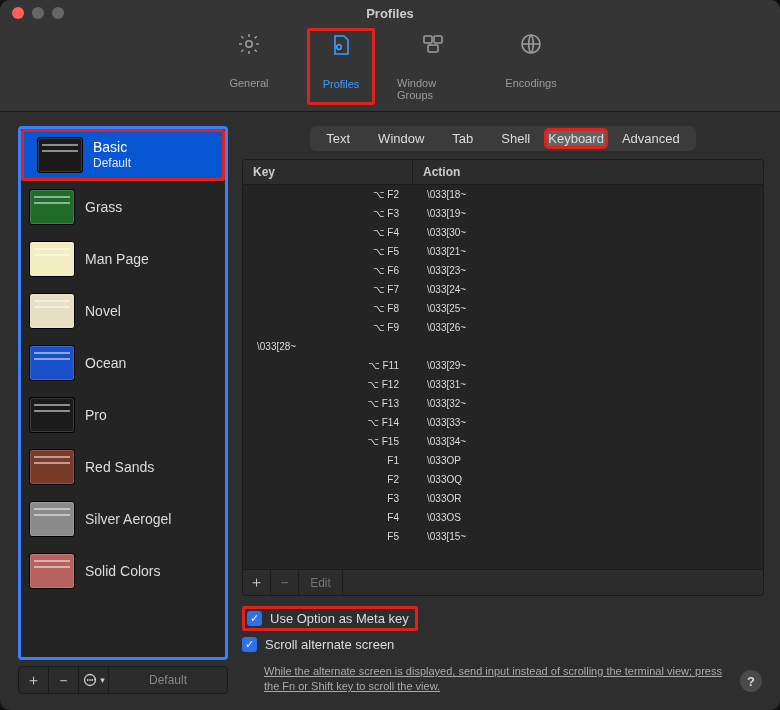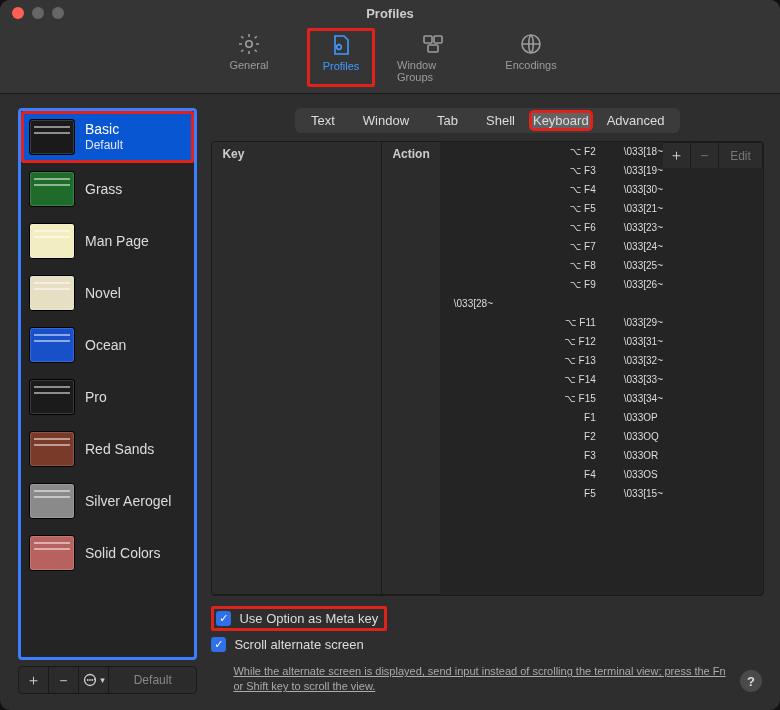--- a/index.html
+++ b/index.html
@@ -31,39 +31,39 @@
   .dot{width:12px;height:12px;border-radius:50%;}
   .dot.red{background:#ff5f57;}
   .dot.yellow{background:#666;}
   .dot.green{background:#666;}
   .title{position:absolute;left:0;right:0;text-align:center;color:#ccc;font-size:13px;font-weight:600;}
   
   .toolbar{
     display:flex;justify-content:center;gap:26px;padding:6px 0 10px;
     background:#353535;border-bottom:1px solid #1a1a1a;
   }
-  .tool{display:flex;flex-direction:column;align-items:center;gap:3px;width:72px;color:var(--text-dim);font-size:11px;}
+  .tool{display:flex;flex-direction:column;align-items:center;gap:21px;width:72px;color:var(--text-dim);font-size:11px;}
   .tool.active{color:#3f9bff;}
   .tool .ticon{width:24px;height:24px;display:flex;align-items:center;justify-content:center;}
   .tool svg{stroke:currentColor;fill:none;stroke-width:1.6;}
   .hl-red{border:3px solid var(--hl-red);border-radius:2px;}
   .toolbar .tool.hl-red{margin:-4px;padding:2px 2px 4px;width:68px;}
   
   .body{flex:1;display:flex;gap:14px;padding:14px 16px 16px 18px;min-height:0;}
   
   .profiles-col{display:flex;flex-direction:column;width:210px;min-height:0;}
   .profiles-hl{border:3px solid #3b7eff;border-radius:4px;padding:0;flex:1;min-height:0;display:flex;}
   .profiles-list{
     flex:1;background:#242424;border-radius:2px;overflow-y:auto;
   }
   .profile-row{
     display:flex;align-items:center;gap:10px;padding:8px 8px;height:52px;
   }
   .profile-row.selected{background:#0956d3;}
-  .profile-row.selected.hl-red{border:3px solid var(--hl-red);padding:3px 5px;}
+  .profile-row.selected.hl-red{border:3px solid var(--hl-red);padding:3px 13px;}
   .thumb{width:46px;height:36px;border-radius:3px;border:1px solid #000;flex-shrink:0;box-shadow:inset 0 0 0 1px rgba(255,255,255,0.15);position:relative;overflow:hidden;}
   .thumb::before,.thumb::after{content:"";position:absolute;left:4px;right:4px;height:2px;background:rgba(255,255,255,0.5);}
   .thumb::before{top:6px;} .thumb::after{top:12px;}
   .plabels{display:flex;flex-direction:column;line-height:1.2;}
   .pname{color:#fff;font-size:14px;}
   .psub{color:#dfe8ff;font-size:12px;}
   .profile-row:not(.selected) .pname{color:#ddd;}
   
   .listbar{
     height:28px;margin-top:6px;display:flex;align-items:center;gap:0;
@@ -72,21 +72,21 @@
   .lbtn{width:30px;height:100%;display:flex;align-items:center;justify-content:center;color:#ccc;border-right:1px solid #1a1a1a;font-size:15px;}
   .lbtn.wide{flex:1;justify-content:center;color:#888;font-size:12px;border-right:none;}
   
   .right{flex:1;display:flex;flex-direction:column;min-height:0;}
   .segrow{display:flex;justify-content:center;margin-bottom:8px;}
   .seg{display:flex;background:#3b3b3b;border-radius:6px;padding:2px;}
   .segbtn{color:#ddd;font-size:13px;padding:3px 14px;border-radius:5px;}
   .segbtn.active{background:var(--seg);}
   .segbtn.hl-red{border:3px solid var(--hl-red);padding:0px 1px;}
   
-  .table-wrap{flex:1;min-height:0;display:flex;border:1px solid #1b1b1b;border-radius:4px;background:#242424;overflow:hidden;}
+  .table-wrap{flex:1;min-height:0;display:flex;flex-direction:column;border:1px solid #1b1b1b;border-radius:4px;background:#242424;overflow:hidden;}
   .thead{display:flex;background:#2c2c2c;border-bottom:1px solid #1b1b1b;}
   .th{color:#ccc;font-size:12px;font-weight:600;padding:5px 10px;}
   .th.key{width:170px;border-right:1px solid #1b1b1b;}
   .th.act{flex:1;}
   .tbody{flex:1;overflow-y:auto;}
   .tr{display:flex;font-family:ui-monospace,Menlo,monospace;font-size:10px;color:#ddd;height:19px;align-items:center;}
   .td.key{width:170px;text-align:right;padding-right:14px;}
   .td.act{flex:1;padding-left:14px;}
   
   .tfoot{display:flex;align-items:center;height:26px;border-top:1px solid #1b1b1b;background:#2c2c2c;}

